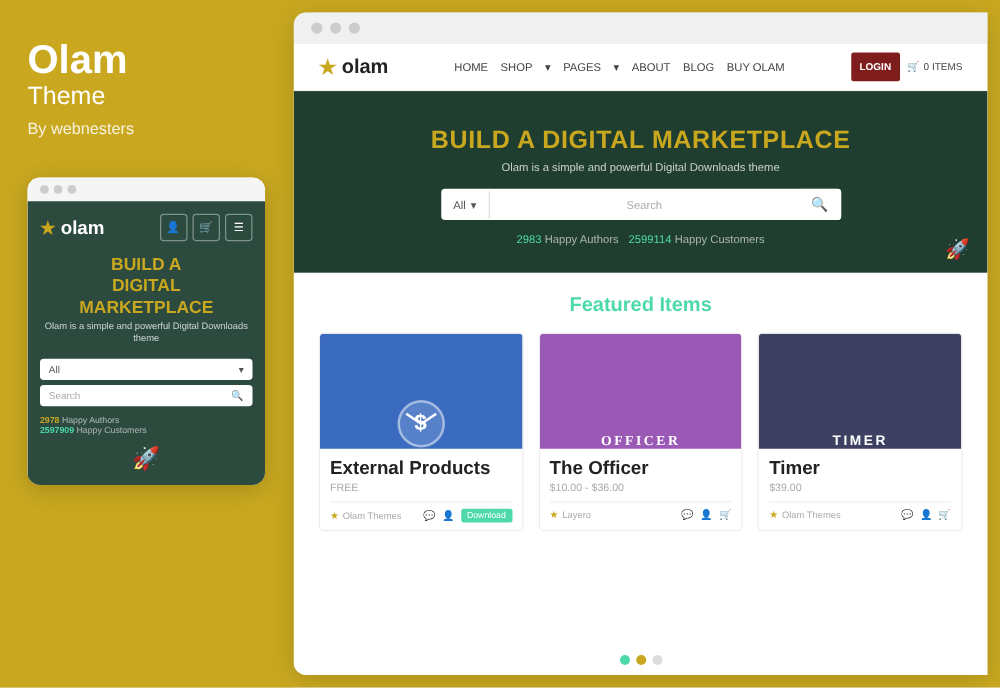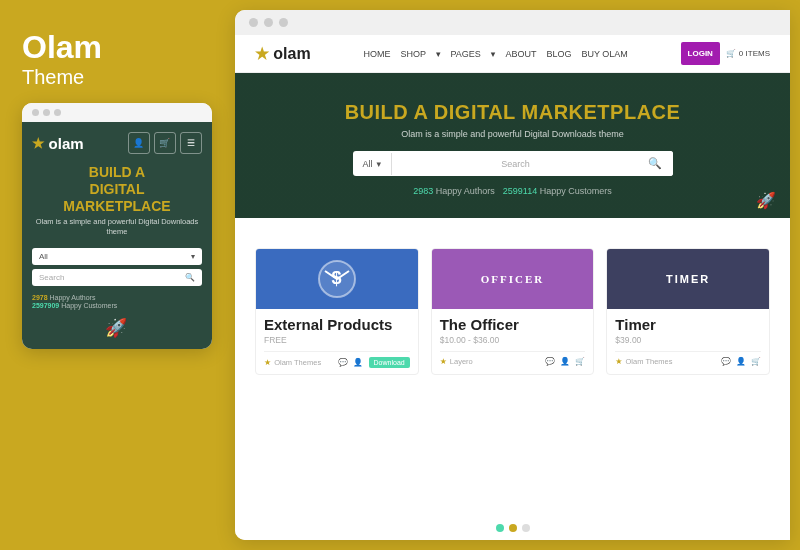--- a/index.html
+++ b/index.html
@@ -230,21 +230,21 @@
     }
     .desktop-nav-links span {
       cursor: pointer;
     }
     .desktop-nav-right {
       display: flex;
       align-items: center;
       gap: 6px;
     }
     .login-btn {
-      background: #a21caf;
+      background: #7f1d1d;
       color: #fff;
       font-size: 8px;
       padding: 7px 7px;
       border-radius: 2px;
       font-weight: 700;
     }
     .cart-btn {
       display: flex;
       align-items: center;
       gap: 3px;
@@ -352,23 +352,23 @@
       display: flex;
       gap: 12px;
     }
     .product-card {
       flex: 1;
       border: 1px solid #eee;
       border-radius: 4px;
       overflow: hidden;
     }
     .product-thumb {
-      height: 60px;
-      display: flex;
-      align-items: center;
+      height: 92px;
+      display: flex;
+      align-items: flex-end;
       justify-content: center;
       font-size: 11px;
       font-weight: 700;
       color: #fff;
       letter-spacing: 1px;
     }
     .thumb-blue { background: #3a6bbf; }
     .thumb-purple { background: #9b59b6; }
     .thumb-dark { background: #3d4060; }
     .product-info {
@@ -442,20 +442,21 @@
       color: #4dd9ac;
       font-size: 16px;
     }
   </style>
 </head>
 <body>
 
 <div class="left-panel">
   <div class="brand-title">Olam</div>
   <div class="brand-subtitle">Theme</div>
+  <div class="brand-by">By webnesters</div>
 
   <div class="mobile-mockup">
     <div class="mobile-top-bar">
       <div class="mobile-dot"></div>
       <div class="mobile-dot"></div>
       <div class="mobile-dot"></div>
     </div>
     <div class="mobile-content">
 
       <div class="mobile-nav">
@@ -562,20 +563,24 @@
         <div class="desktop-stat">
           <span class="stat-customers-num">2599114</span>
           <span> Happy Customers</span>
         </div>
       </div>
       <div class="corner-icon">🚀</div>
     </div>
 
     <div class="desktop-featured">
       <div class="featured-header">
+        <div class="featured-title">
+          <span>Featured</span>
+          <span style="color:#4dd9ac;">Items</span>
+        </div>
       </div>
 
       <div class="featured-grid">
 
         <div class="product-card">
           <div class="product-thumb thumb-blue">
             <svg width="40" height="40" viewBox="0 0 40 40">
               <circle cx="20" cy="20" r="18" fill="rgba(255,255,255,0.15)" stroke="rgba(255,255,255,0.5)" stroke-width="2"></circle>
               <text x="20" y="25" text-anchor="middle" fill="white" font-size="18">$</text>
               <path d="M8 12 L20 20 L32 12" fill="none" stroke="white" stroke-width="2"></path>

